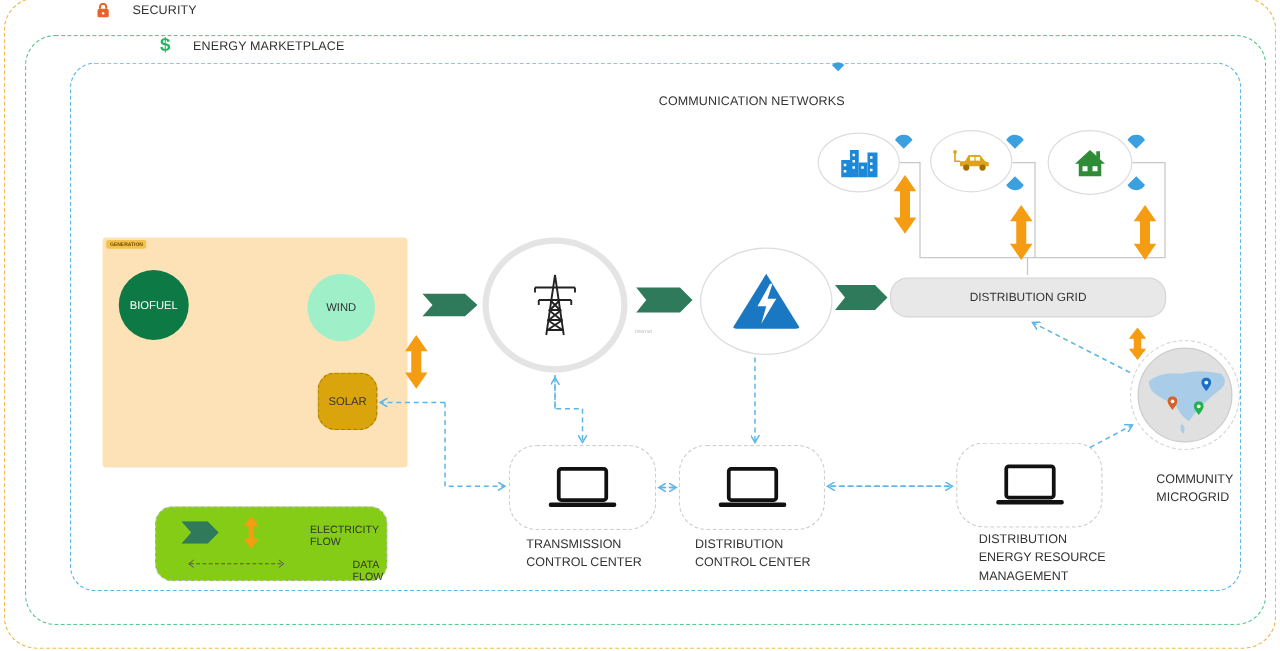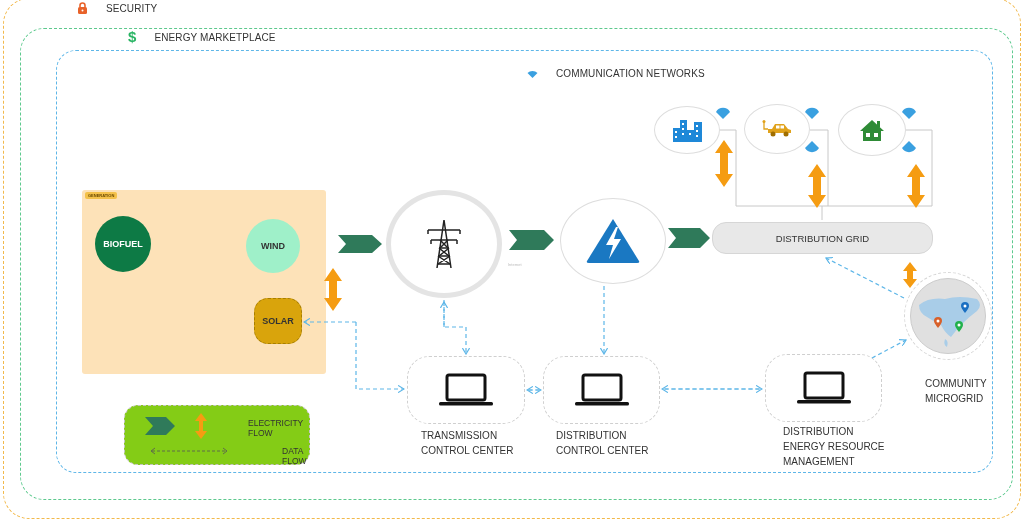--- a/index.html
+++ b/index.html
@@ -6,21 +6,21 @@
   body { width:1024px; height:521px; position:relative; overflow:hidden;
          font-family:"Liberation Sans", sans-serif; color:#333; }
   .abs { position:absolute; }
   .zone { position:absolute; box-sizing:border-box; border-style:dashed; border-width:1.5px; }
   .zone-security { left:3px; top:-2px; width:1018px; height:521px; border-color:#f2b94b; border-radius:26px; }
   .zone-market { left:20px; top:28px; width:993px; height:472px; border-color:#5cc98d; border-radius:24px; }
   .zone-comm { left:56px; top:50px; width:937px; height:423px; border-color:#5db6e8; border-radius:20px; }
   .zlabel { position:absolute; font-size:10px; color:#333; letter-spacing:0.1px; display:flex; align-items:flex-end; gap:18px; }
   .gen-box { left:82px; top:190px; width:244px; height:184px; background:#fde2b8; border-radius:3px; }
   .gen-tag { position:absolute; left:3px; top:2px; font-size:4px; background:#f4c14a; color:#6b4a00; padding:1px 3px; border-radius:2px; font-weight:bold; }
-  .src { position:absolute; border-radius:50%; display:flex; align-items:center; justify-content:center; font-size:9px; box-sizing:border-box;font-weight:bold; }
+  .src { position:absolute; border-radius:50%; display:flex; align-items:center; justify-content:center; font-size:9px; box-sizing:border-box; }
   .bigcircle { position:absolute; border-radius:50%; box-sizing:border-box; display:flex; align-items:center; justify-content:center; background:#fff; }
   .ctrl { position:absolute; border:1px dashed #cfcfcf; border-radius:22px; box-sizing:border-box; display:flex; align-items:center; justify-content:center; }
   .clabel { position:absolute; font-size:10px; line-height:15px; color:#333; }
   .grid-bar { left:712px; top:222px; width:221px; height:32px; background:#e8e8e8; border:1px solid #d6d6d6; border-radius:14px; box-sizing:border-box;
               display:flex; align-items:center; justify-content:center; font-size:9.5px; color:#333; }
   .ellipse { position:absolute; border:1px solid #dddddd; border-radius:50%; box-sizing:border-box; background:#fff; display:flex; align-items:center; justify-content:center; }
   .legend { left:124px; top:405px; width:186px; height:60px; background:#84cc16; border:1px dashed #c4c4c4; border-radius:14px; box-sizing:border-box; }
   .legend-text { position:absolute; font-size:8.5px; color:#333; }
   svg.overlay { position:absolute; left:0; top:0; pointer-events:none; }
 </style>
@@ -36,21 +36,21 @@
     <path d="M3 5V3.5a2.5 2.5 0 0 1 5 0V5" fill="none" stroke="#e8622a" stroke-width="1.6"></path>
     <rect x="1" y="5" width="9" height="7" rx="1.5" fill="#e8622a"></rect>
     <circle cx="5.5" cy="8.5" r="1" fill="#fff"></circle>
   </svg>
   <span>SECURITY</span>
 </div>
 <div class="zlabel" style="left:128px;top:31px;">
   <span style="color:#28b463;font-size:15px;font-weight:bold;line-height:12px;">$</span>
   <span>ENERGY MARKETPLACE</span>
 </div>
-<div class="zlabel" style="left:527px;top:68px;">
+<div class="zlabel" style="left:527px;top:49px;flex-direction:column;">
   <svg width="11" height="9" viewBox="0 0 11 9">
     <path d="M0.5 3 A7 7 0 0 1 10.5 3 L5.5 8 Z" fill="#3aa0e0"></path>
   </svg>
   <span>COMMUNICATION NETWORKS</span>
 </div>
 
 <div class="abs gen-box">
   <span class="gen-tag">GENERATION</span>
   <div class="src" style="left: 13px; top: 26px; width: 56px; height: 56px; background: rgb(13, 122, 69); color: rgb(255, 255, 255);" id="src0">
       <span>BIOFUEL</span>

